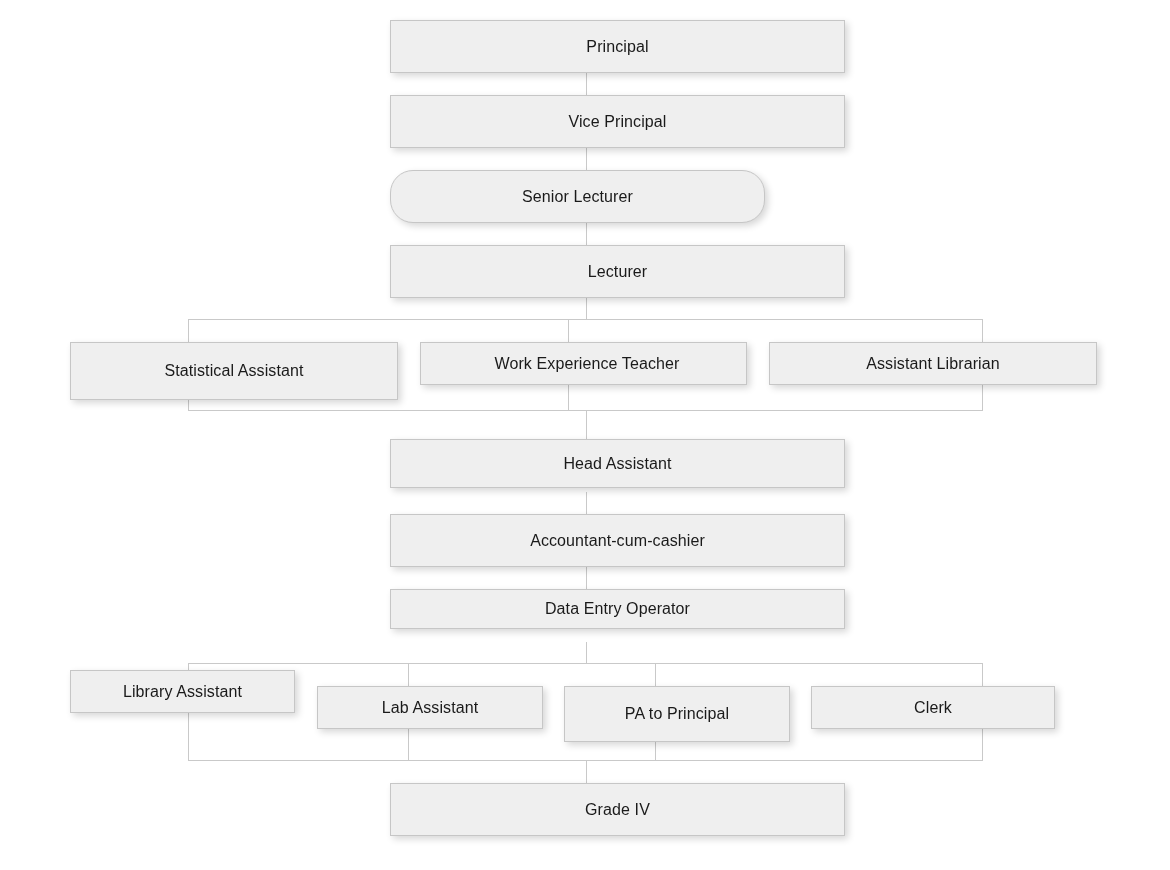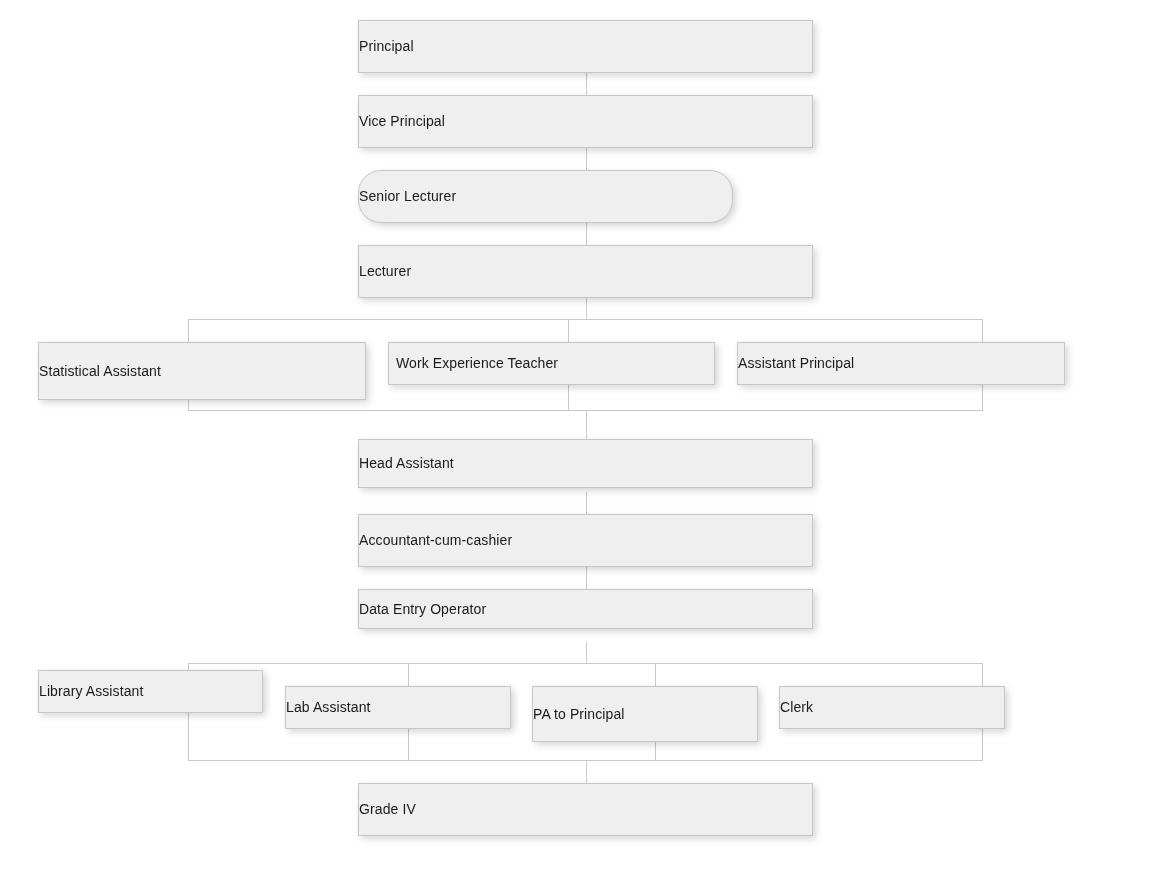--- a/index.html
+++ b/index.html
@@ -25,25 +25,27 @@
   .conn.v { width: 1px; }
   .conn.h { height: 1px; }
   .node {
     position: absolute;
     box-sizing: border-box;
     background: #efefef;
     border: 1px solid #c6c6c6;
     box-shadow: 3px 3px 7px rgba(0,0,0,0.16);
     display: flex;
     align-items: center;
+    justify-content: center;
     color: #1a1a1a;
-    font-size: 14px;
+    font-size: 16px;
     line-height: 1.2;
     letter-spacing: 0.1px;
     white-space: nowrap;
+    margin-left: 32px;
   }
   .node-label {
     pointer-events: none;
   }
 </style>
 </head>
 <body>
 
 <div id="chart-canvas">
   <div id="connector-layer">
@@ -81,40 +83,40 @@
       <div class="node" style="left: 358px; top: 245px; width: 455px; height: 53px;">
         <span class="node-label">Lecturer</span>
       </div>
       <div class="node" style="left: 38px; top: 342px; width: 328px; height: 58px;">
         <span class="node-label">Statistical Assistant</span>
       </div>
       <div class="node" style="left: 388px; top: 342px; width: 327px; height: 43px; padding-left: 7px;">
         <span class="node-label">Work Experience Teacher</span>
       </div>
       <div class="node" style="left: 737px; top: 342px; width: 328px; height: 43px;">
-        <span class="node-label">Assistant Principal</span>
+        <span class="node-label">Assistant Librarian</span>
       </div>
       <div class="node" style="left: 358px; top: 439px; width: 455px; height: 49px;">
         <span class="node-label">Head Assistant</span>
       </div>
       <div class="node" style="left: 358px; top: 514px; width: 455px; height: 53px;">
         <span class="node-label">Accountant-cum-cashier</span>
       </div>
       <div class="node" style="left: 358px; top: 589px; width: 455px; height: 40px;">
         <span class="node-label">Data Entry Operator</span>
       </div>
       <div class="node" style="left: 38px; top: 670px; width: 225px; height: 43px;">
         <span class="node-label">Library Assistant</span>
       </div>
       <div class="node" style="left: 285px; top: 686px; width: 226px; height: 43px;">
         <span class="node-label">Lab Assistant</span>
       </div>
       <div class="node" style="left: 532px; top: 686px; width: 226px; height: 56px;">
         <span class="node-label">PA to Principal</span>
       </div>
-      <div class="node" style="left: 779px; top: 686px; width: 226px; height: 43px;">
+      <div class="node" style="left: 779px; top: 686px; width: 244px; height: 43px;">
         <span class="node-label">Clerk</span>
       </div>
       <div class="node" style="left: 358px; top: 783px; width: 455px; height: 53px;">
         <span class="node-label">Grade IV</span>
       </div>
     </div>
 </div>
 
 </body></html>

